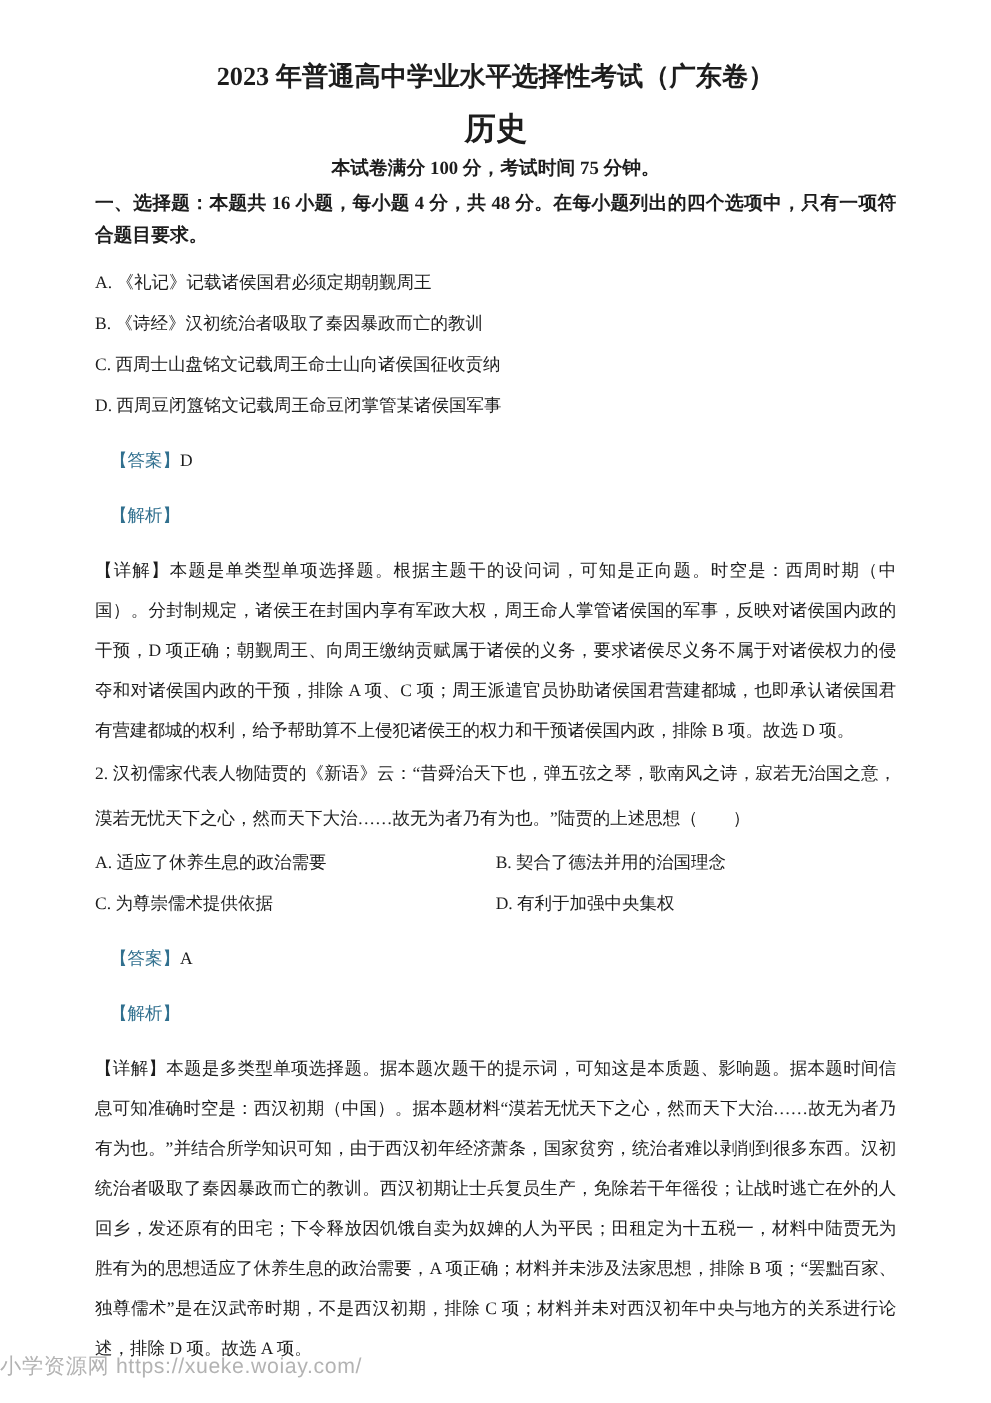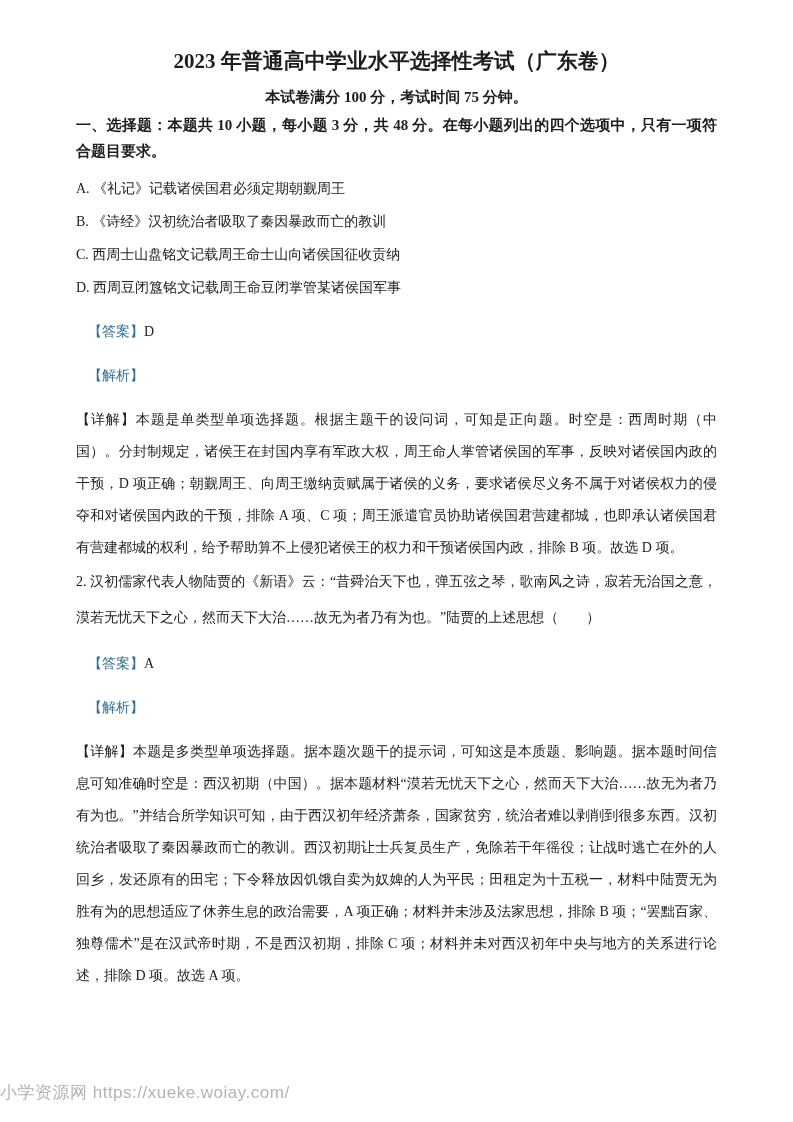--- a/index.html
+++ b/index.html
@@ -54,35 +54,42 @@
     font-size: 17px; color: #b3b3b3;
     letter-spacing: 0.5px;
   }
 </style>
 </head>
 <body>
 
 <div class="page">
 
   <h1 class="doc-title">2023 年普通高中学业水平选择性考试（广东卷）</h1>
+  <h2 class="doc-subject">历史</h2>
   <p class="exam-info">本试卷满分 100 分，考试时间 75 分钟。</p>
-  <p class="section-heading">一、选择题：本题共 10 小题，每小题 3 分，共 48 分。在每小题列出的四个选项中，只有一项符合题目要求。</p>
+  <p class="section-heading">一、选择题：本题共 16 小题，每小题 4 分，共 48 分。在每小题列出的四个选项中，只有一项符合题目要求。</p>
 
   <section>
     <p class="option">A. 《礼记》记载诸侯国君必须定期朝觐周王</p>
     <p class="option">B. 《诗经》汉初统治者吸取了秦因暴政而亡的教训</p>
     <p class="option">C. 西周士山盘铭文记载周王命士山向诸侯国征收贡纳</p>
     <p class="option">D. 西周豆闭簋铭文记载周王命豆闭掌管某诸侯国军事</p>
     <p class="meta-line"><span class="blue-label">【答案】</span><span>D</span></p>
     <p class="meta-line"><span class="blue-label">【解析】</span></p>
     <p class="detail"><span>【详解】</span><span>本题是单类型单项选择题。根据主题干的设问词，可知是正向题。时空是：西周时期（中国）。分封制规定，诸侯王在封国内享有军政大权，周王命人掌管诸侯国的军事，反映对诸侯国内政的干预，D 项正确；朝觐周王、向周王缴纳贡赋属于诸侯的义务，要求诸侯尽义务不属于对诸侯权力的侵夺和对诸侯国内政的干预，排除 A 项、C 项；周王派遣官员协助诸侯国君营建都城，也即承认诸侯国君有营建都城的权利，给予帮助算不上侵犯诸侯王的权力和干预诸侯国内政，排除 B 项。故选 D 项。</span></p>
   </section>
 
   <section>
     <p class="stem">2. 汉初儒家代表人物陆贾的《新语》云：“昔舜治天下也，弹五弦之琴，歌南风之诗，寂若无治国之意，漠若无忧天下之心，然而天下大治……故无为者乃有为也。”陆贾的上述思想（　　）</p>
+    <div class="option-grid">
+      <p class="option">A. 适应了休养生息的政治需要</p>
+      <p class="option">B. 契合了德法并用的治国理念</p>
+      <p class="option">C. 为尊崇儒术提供依据</p>
+      <p class="option">D. 有利于加强中央集权</p>
+    </div>
     <p class="meta-line"><span class="blue-label">【答案】</span><span>A</span></p>
     <p class="meta-line"><span class="blue-label">【解析】</span></p>
     <p class="detail"><span>【详解】</span><span>本题是多类型单项选择题。据本题次题干的提示词，可知这是本质题、影响题。据本题时间信息可知准确时空是：西汉初期（中国）。据本题材料“漠若无忧天下之心，然而天下大治……故无为者乃有为也。”并结合所学知识可知，由于西汉初年经济萧条，国家贫穷，统治者难以剥削到很多东西。汉初统治者吸取了秦因暴政而亡的教训。西汉初期让士兵复员生产，免除若干年徭役；让战时逃亡在外的人回乡，发还原有的田宅；下令释放因饥饿自卖为奴婢的人为平民；田租定为十五税一，材料中陆贾无为胜有为的思想适应了休养生息的政治需要，A 项正确；材料并未涉及法家思想，排除 B 项；“罢黜百家、独尊儒术”是在汉武帝时期，不是西汉初期，排除 C 项；材料并未对西汉初年中央与地方的关系进行论述，排除 D 项。故选 A 项。</span></p>
   </section>
 
 </div>
 
 <div class="doc-footer">
   <span>小学资源网 https://xueke.woiay.com/</span>
 </div>

